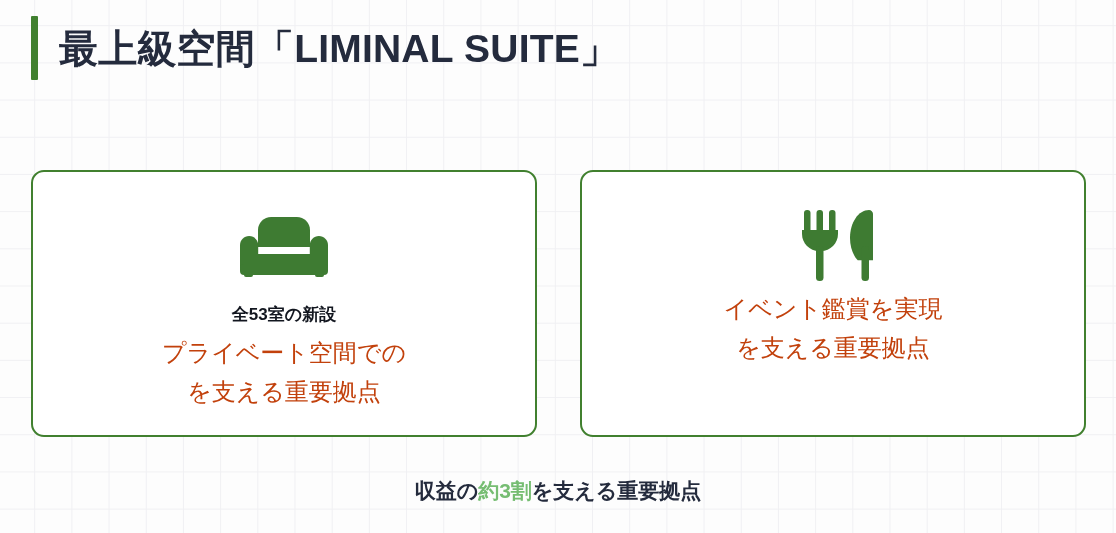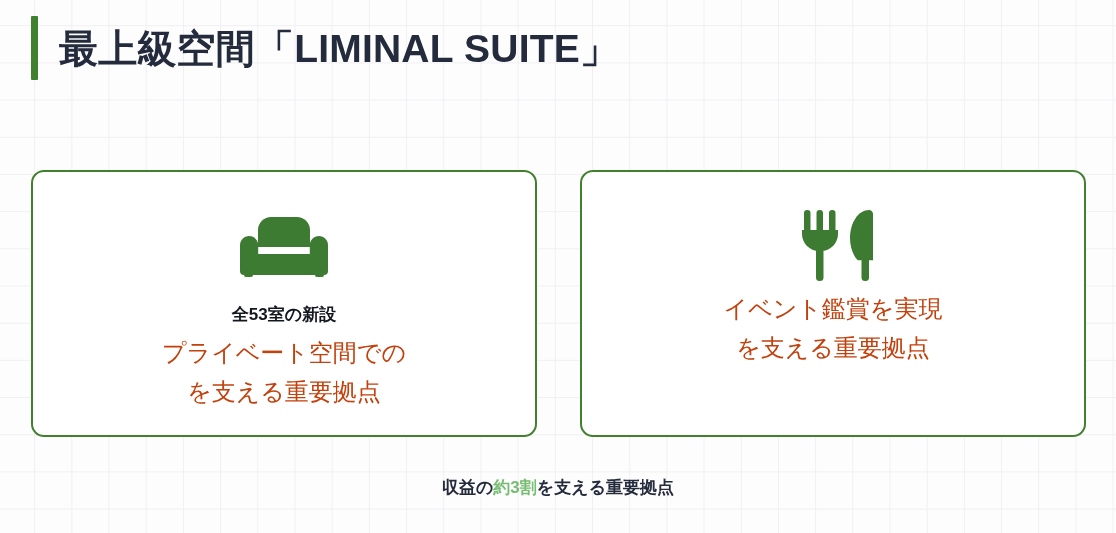--- a/index.html
+++ b/index.html
@@ -106,21 +106,21 @@
     white-space: nowrap;
   }
 
   
   .footnote {
     position: absolute;
     top: 478px;
     left: 0;
     width: 1116px;
     text-align: center;
-    font-size: 17px;
+    font-size: 21px;
     font-weight: bold;
     color: #242b3d;
     line-height: 1.2;
   }
   .footnote .hl {
     color: #76bd72;
   }
 </style>
 </head>
 <body>

